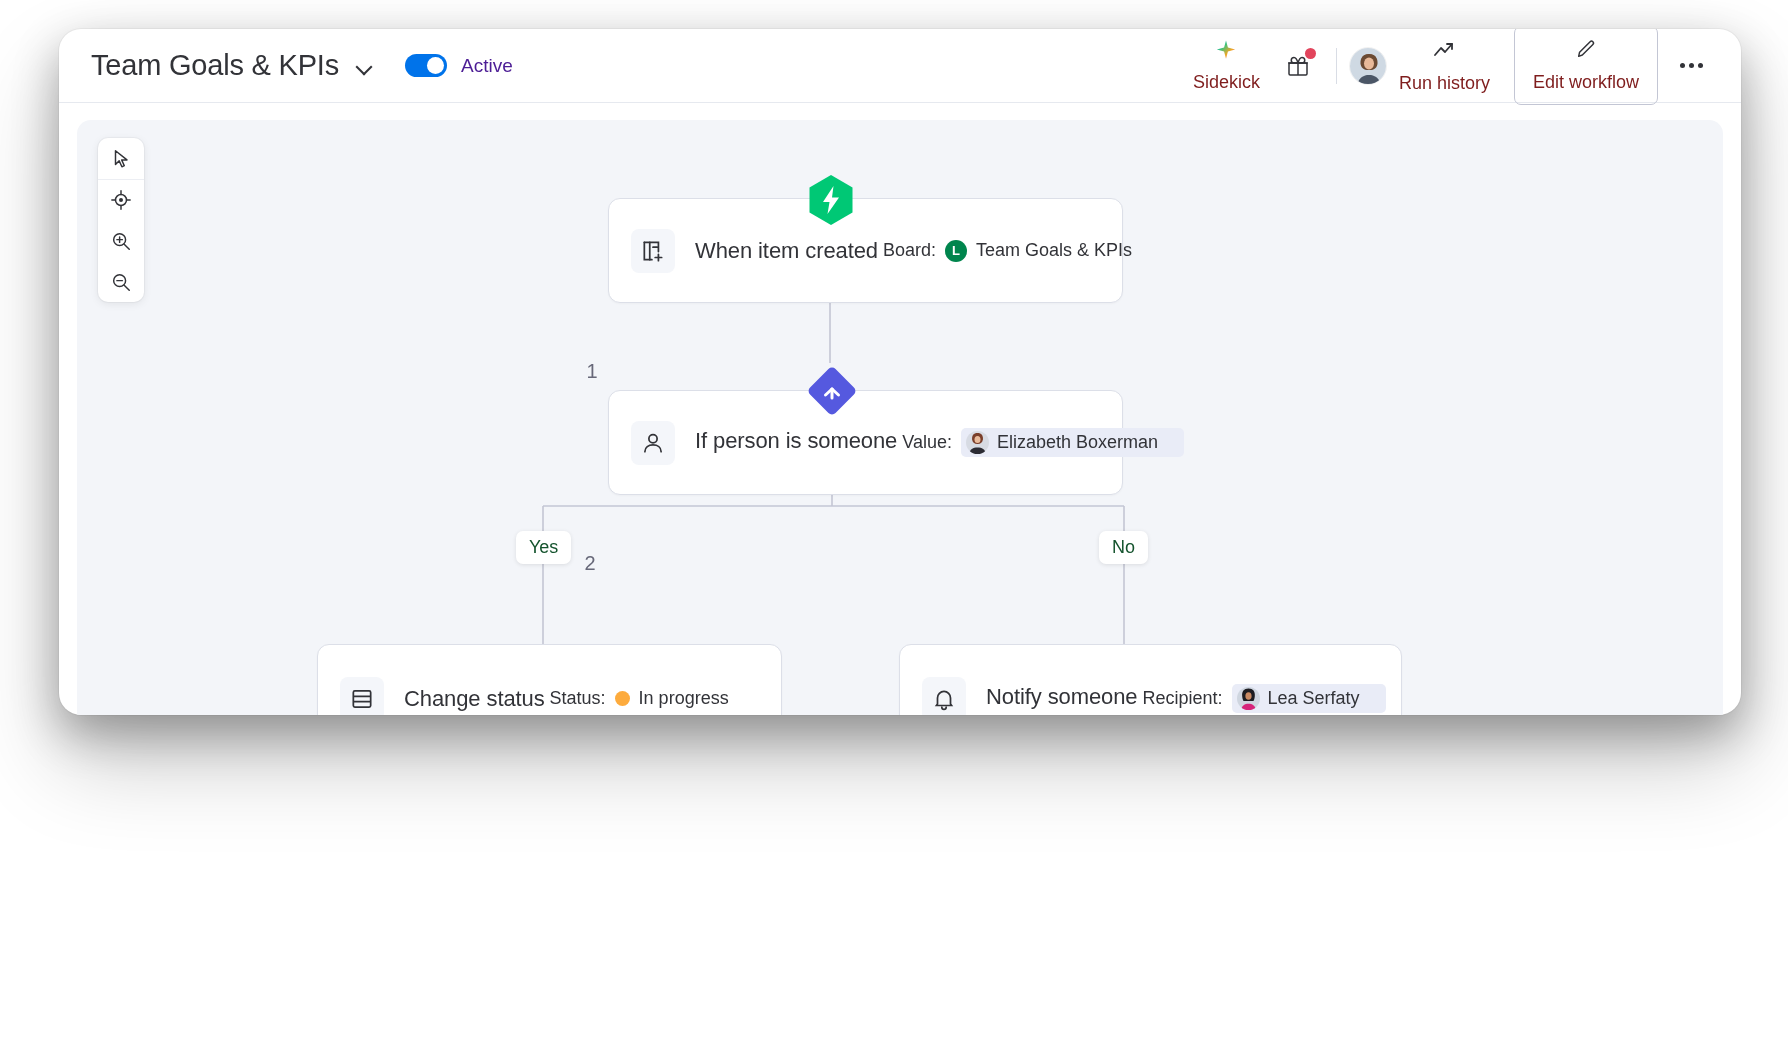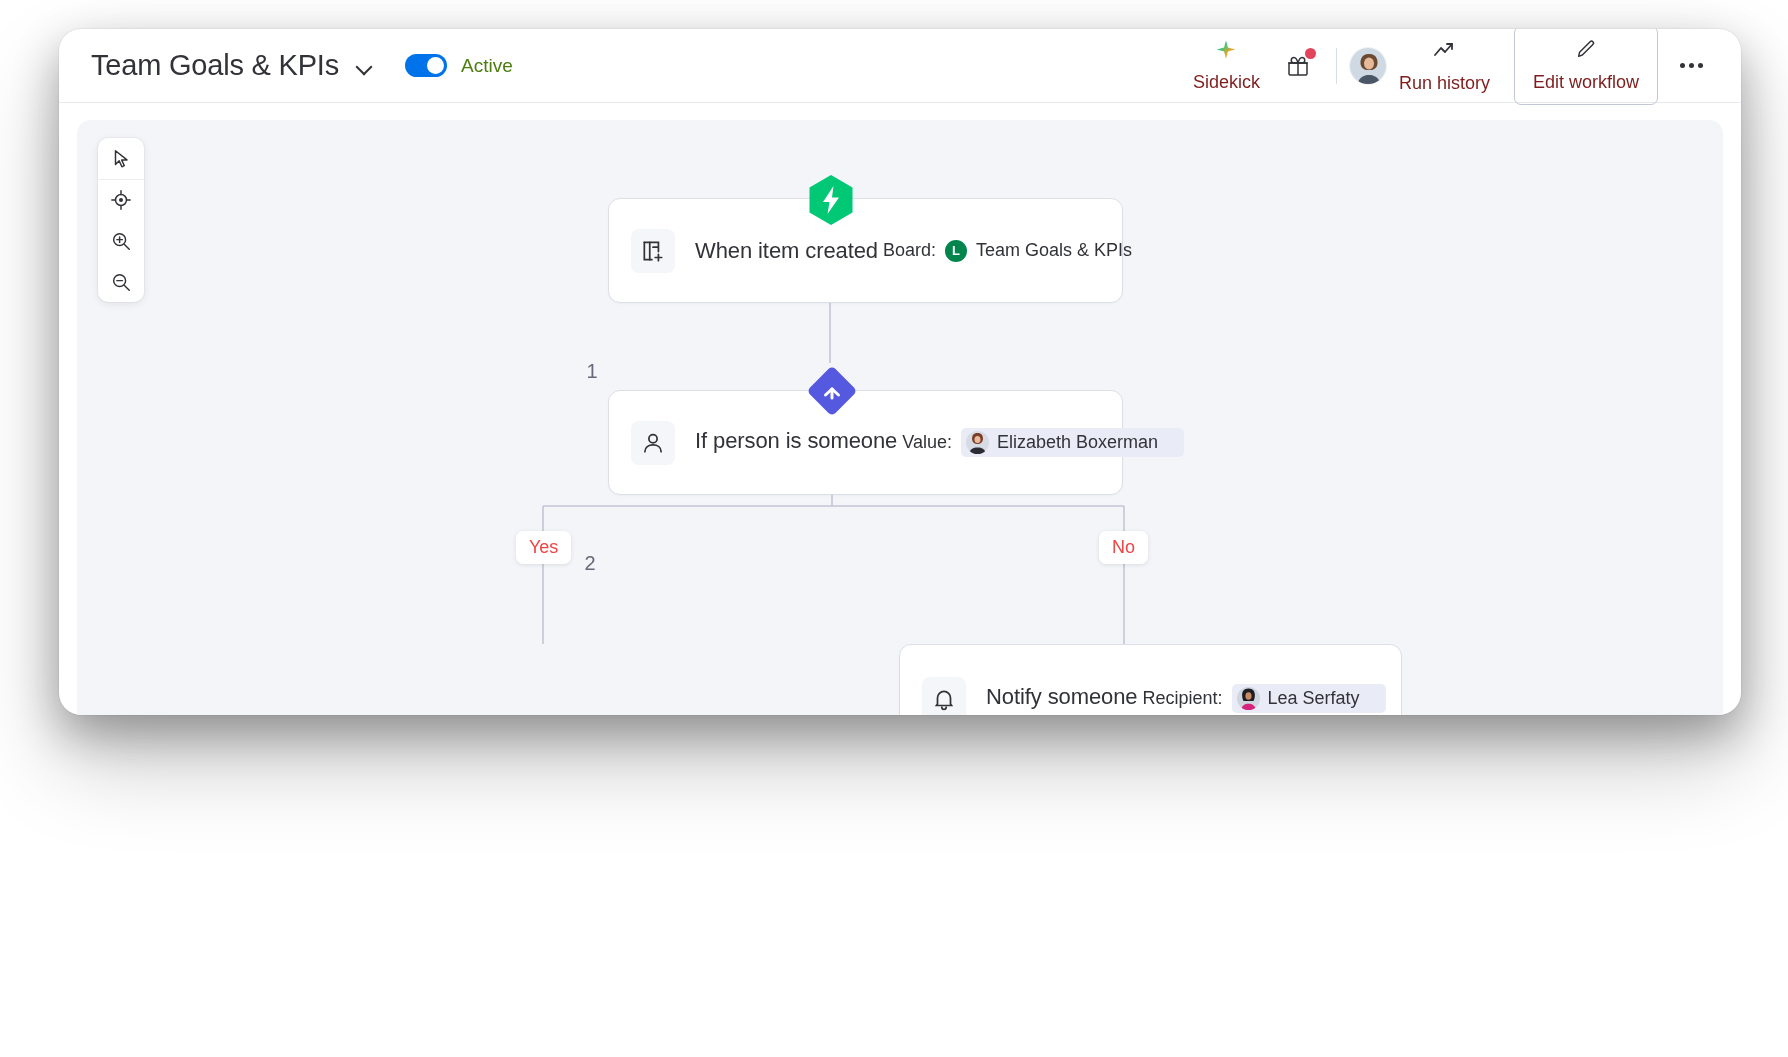--- a/index.html
+++ b/index.html
@@ -95,21 +95,21 @@
     content: "";
     position: absolute;
     right: 3px; top: 3px;
     width: 17px; height: 17px;
     border-radius: 50%;
     background: #ffffff;
   }
 
   .status-text {
     font-size: 19px;
-    color: #4d7c0f;
+    color: #4c1d95;
     font-weight: 400;
   }
 
   .header-right {
     margin-left: auto;
     display: flex;
     align-items: center;
     gap: 0;
   }
 
@@ -336,21 +336,21 @@
     z-index: 7;
   }
 
   
   .branch-label {
     position: absolute;
     background: #ffffff;
     border-radius: 7px;
     padding: 6px 13px;
     font-size: 18px;
-    color: #ef4444;
+    color: #14532d;
     box-shadow: 0 1px 4px rgba(0,0,0,0.10);
     z-index: 6;
   }
 
   
   .partial-circle {
     position: absolute;
     width: 52px; height: 52px;
     border-radius: 50%;
     background: #f5a623;
@@ -582,20 +582,38 @@
             </span>
           </div>
         </div>
       </div>
 
       <div class="branch-label" style="left:439px; top:411px;">Yes</div>
       <div class="branch-label" style="left:1022px; top:411px;">No</div>
 
       <div class="node-num" style="left:208px; top:705px;">3</div>
 
+      <div class="node" style="left:240px; top:524px; width:465px; height:109px;">
+        <div class="node-icon">
+          <svg width="26" height="26" viewBox="0 0 24 24" fill="none" stroke="#323338" stroke-width="1.6">
+            <rect x="4" y="4.5" width="16" height="15" rx="1.4"></rect>
+            <path d="M4 9.5h16M4 14.5h16"></path>
+          </svg>
+        </div>
+        <div class="node-body">
+          <div class="node-title">Change status</div>
+          <div class="node-meta">
+            <span class="meta-label">Status:</span>
+            <span class="chip-plain">
+              <span class="status-dot"></span>
+              <span>In progress</span>
+            </span>
+          </div>
+        </div>
+      </div>
 
       <div class="node-num" style="left:790px; top:705px;">9</div>
 
       <div class="node" style="left:822px; top:524px; width:503px; height:109px;">
         <div class="node-icon">
           <svg width="26" height="26" viewBox="0 0 24 24" fill="none" stroke="#323338" stroke-width="1.6" stroke-linecap="round">
             <path d="M6 16.5V11a6 6 0 1 1 12 0v5.5l1 1.5H5z"></path>
             <path d="M10 19.5a2 2 0 0 0 4 0"></path>
           </svg>
         </div>

